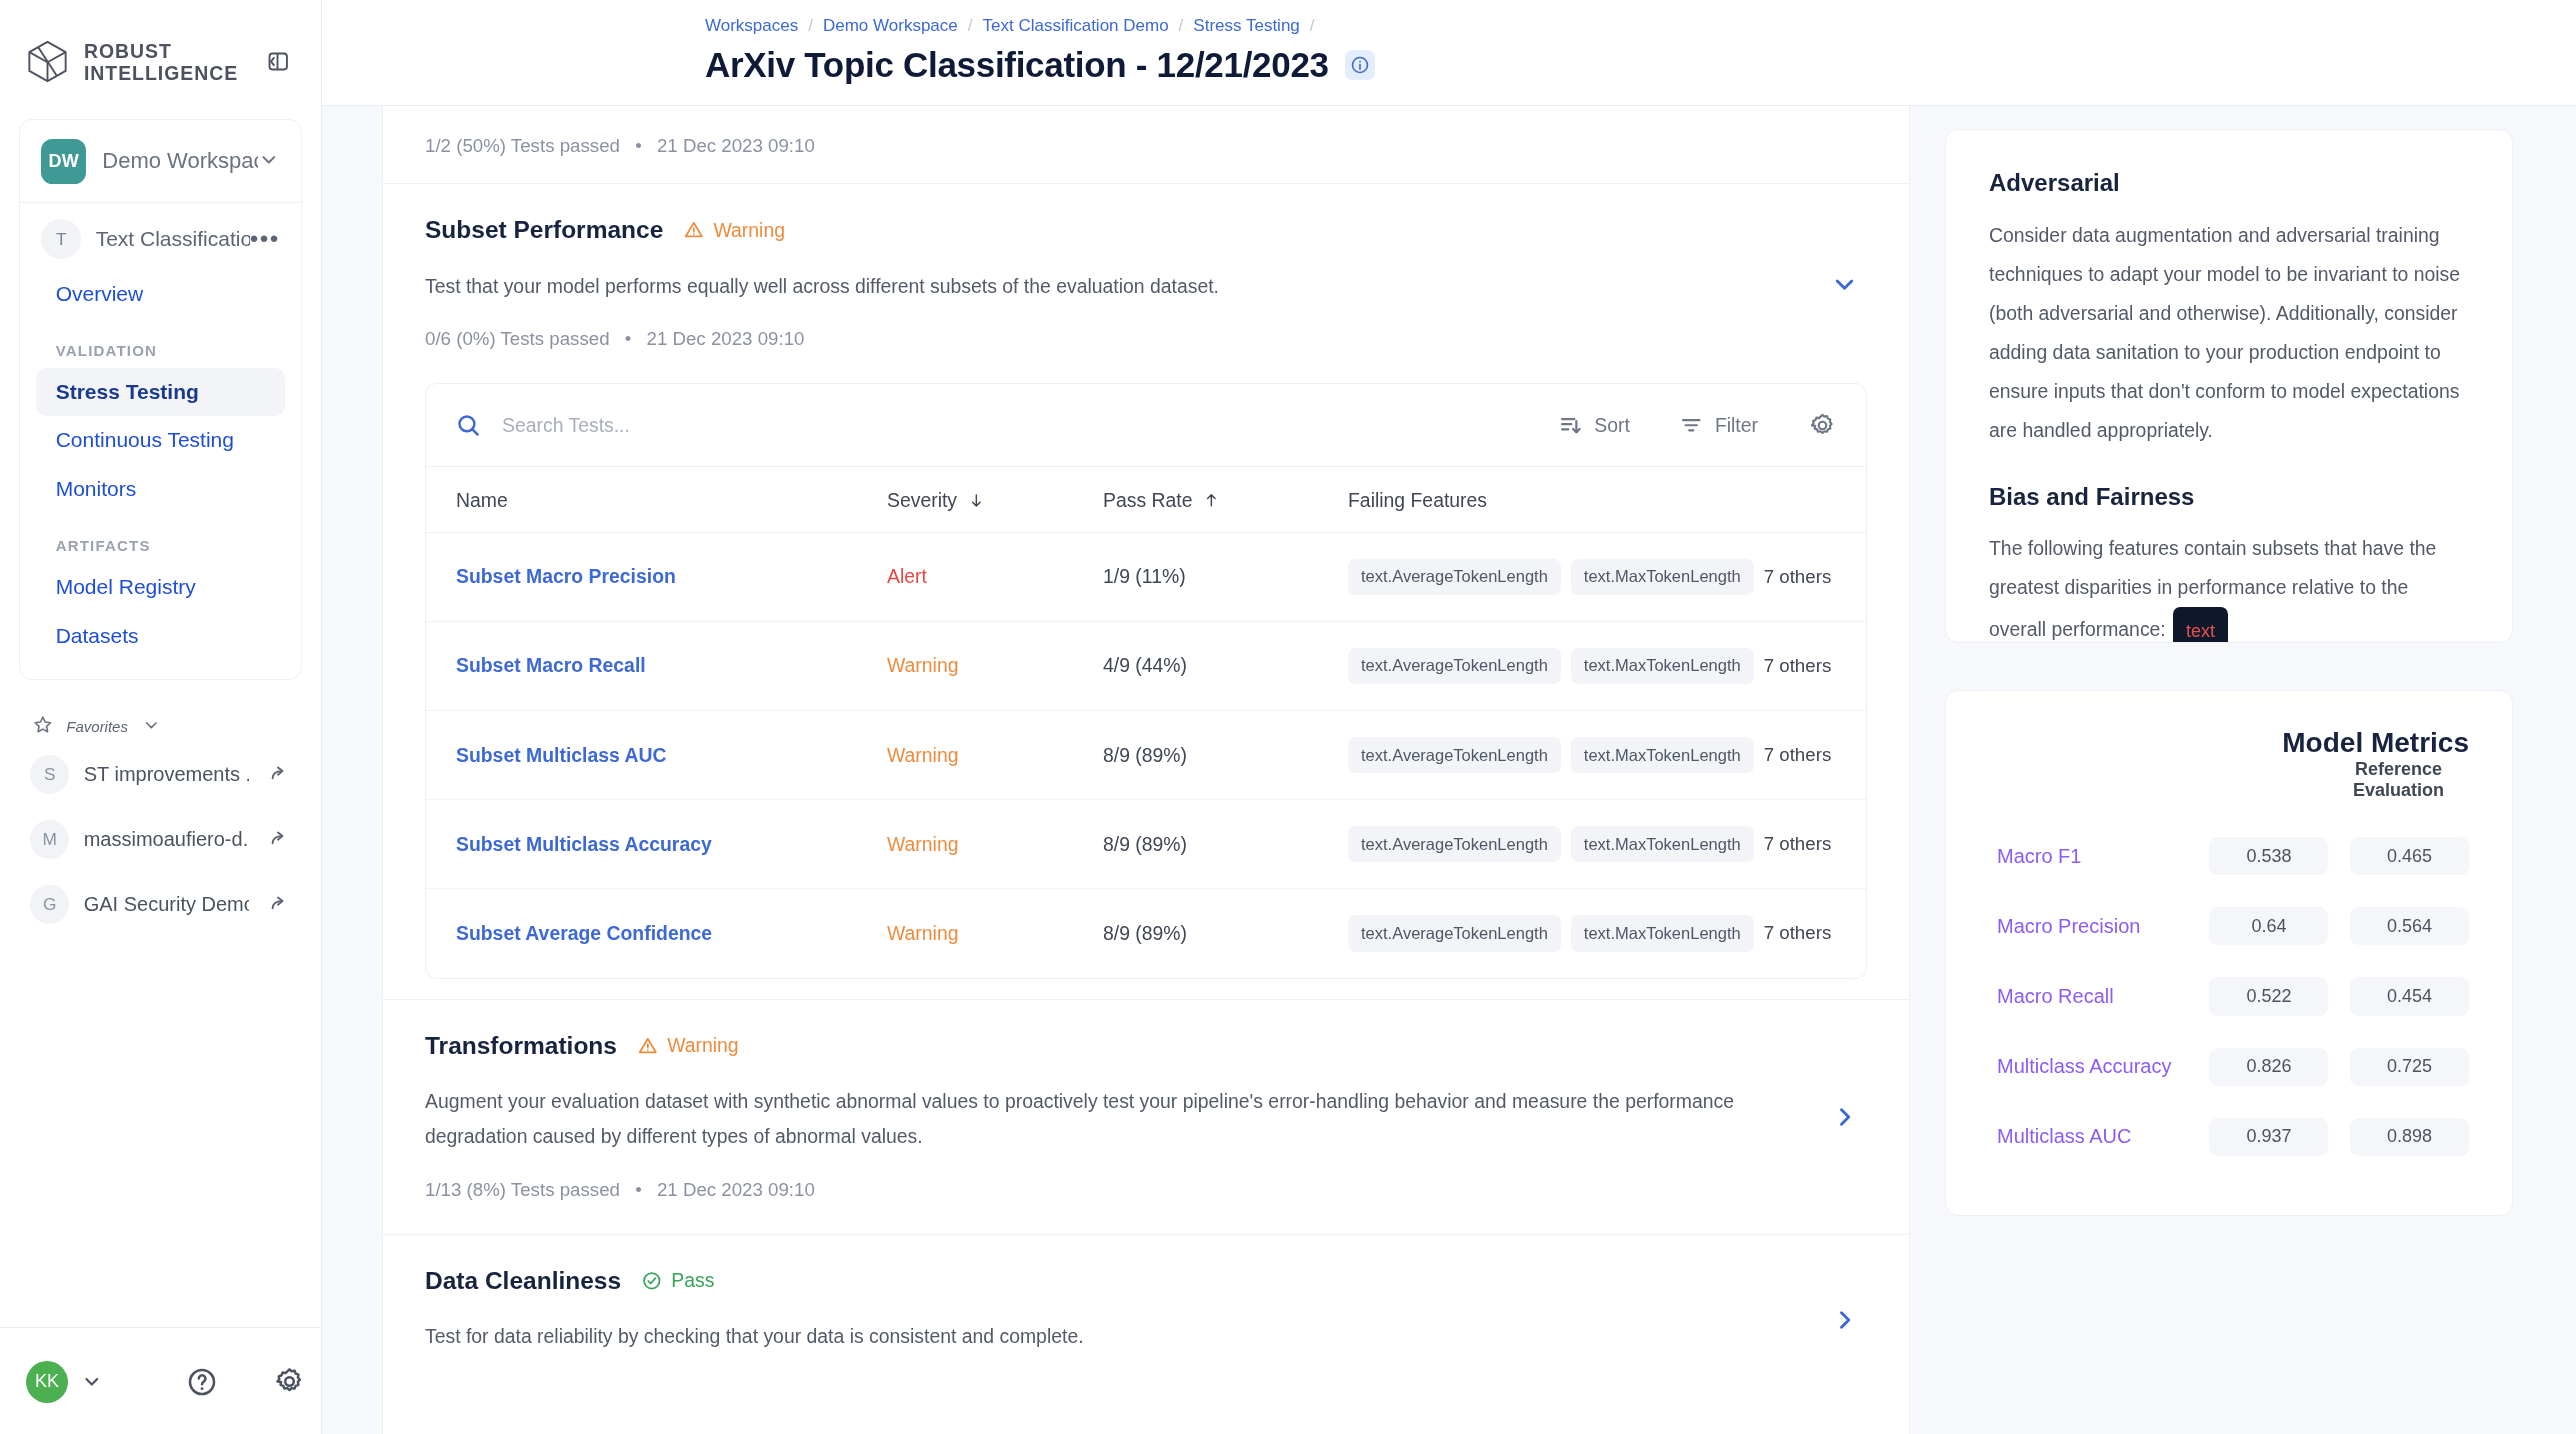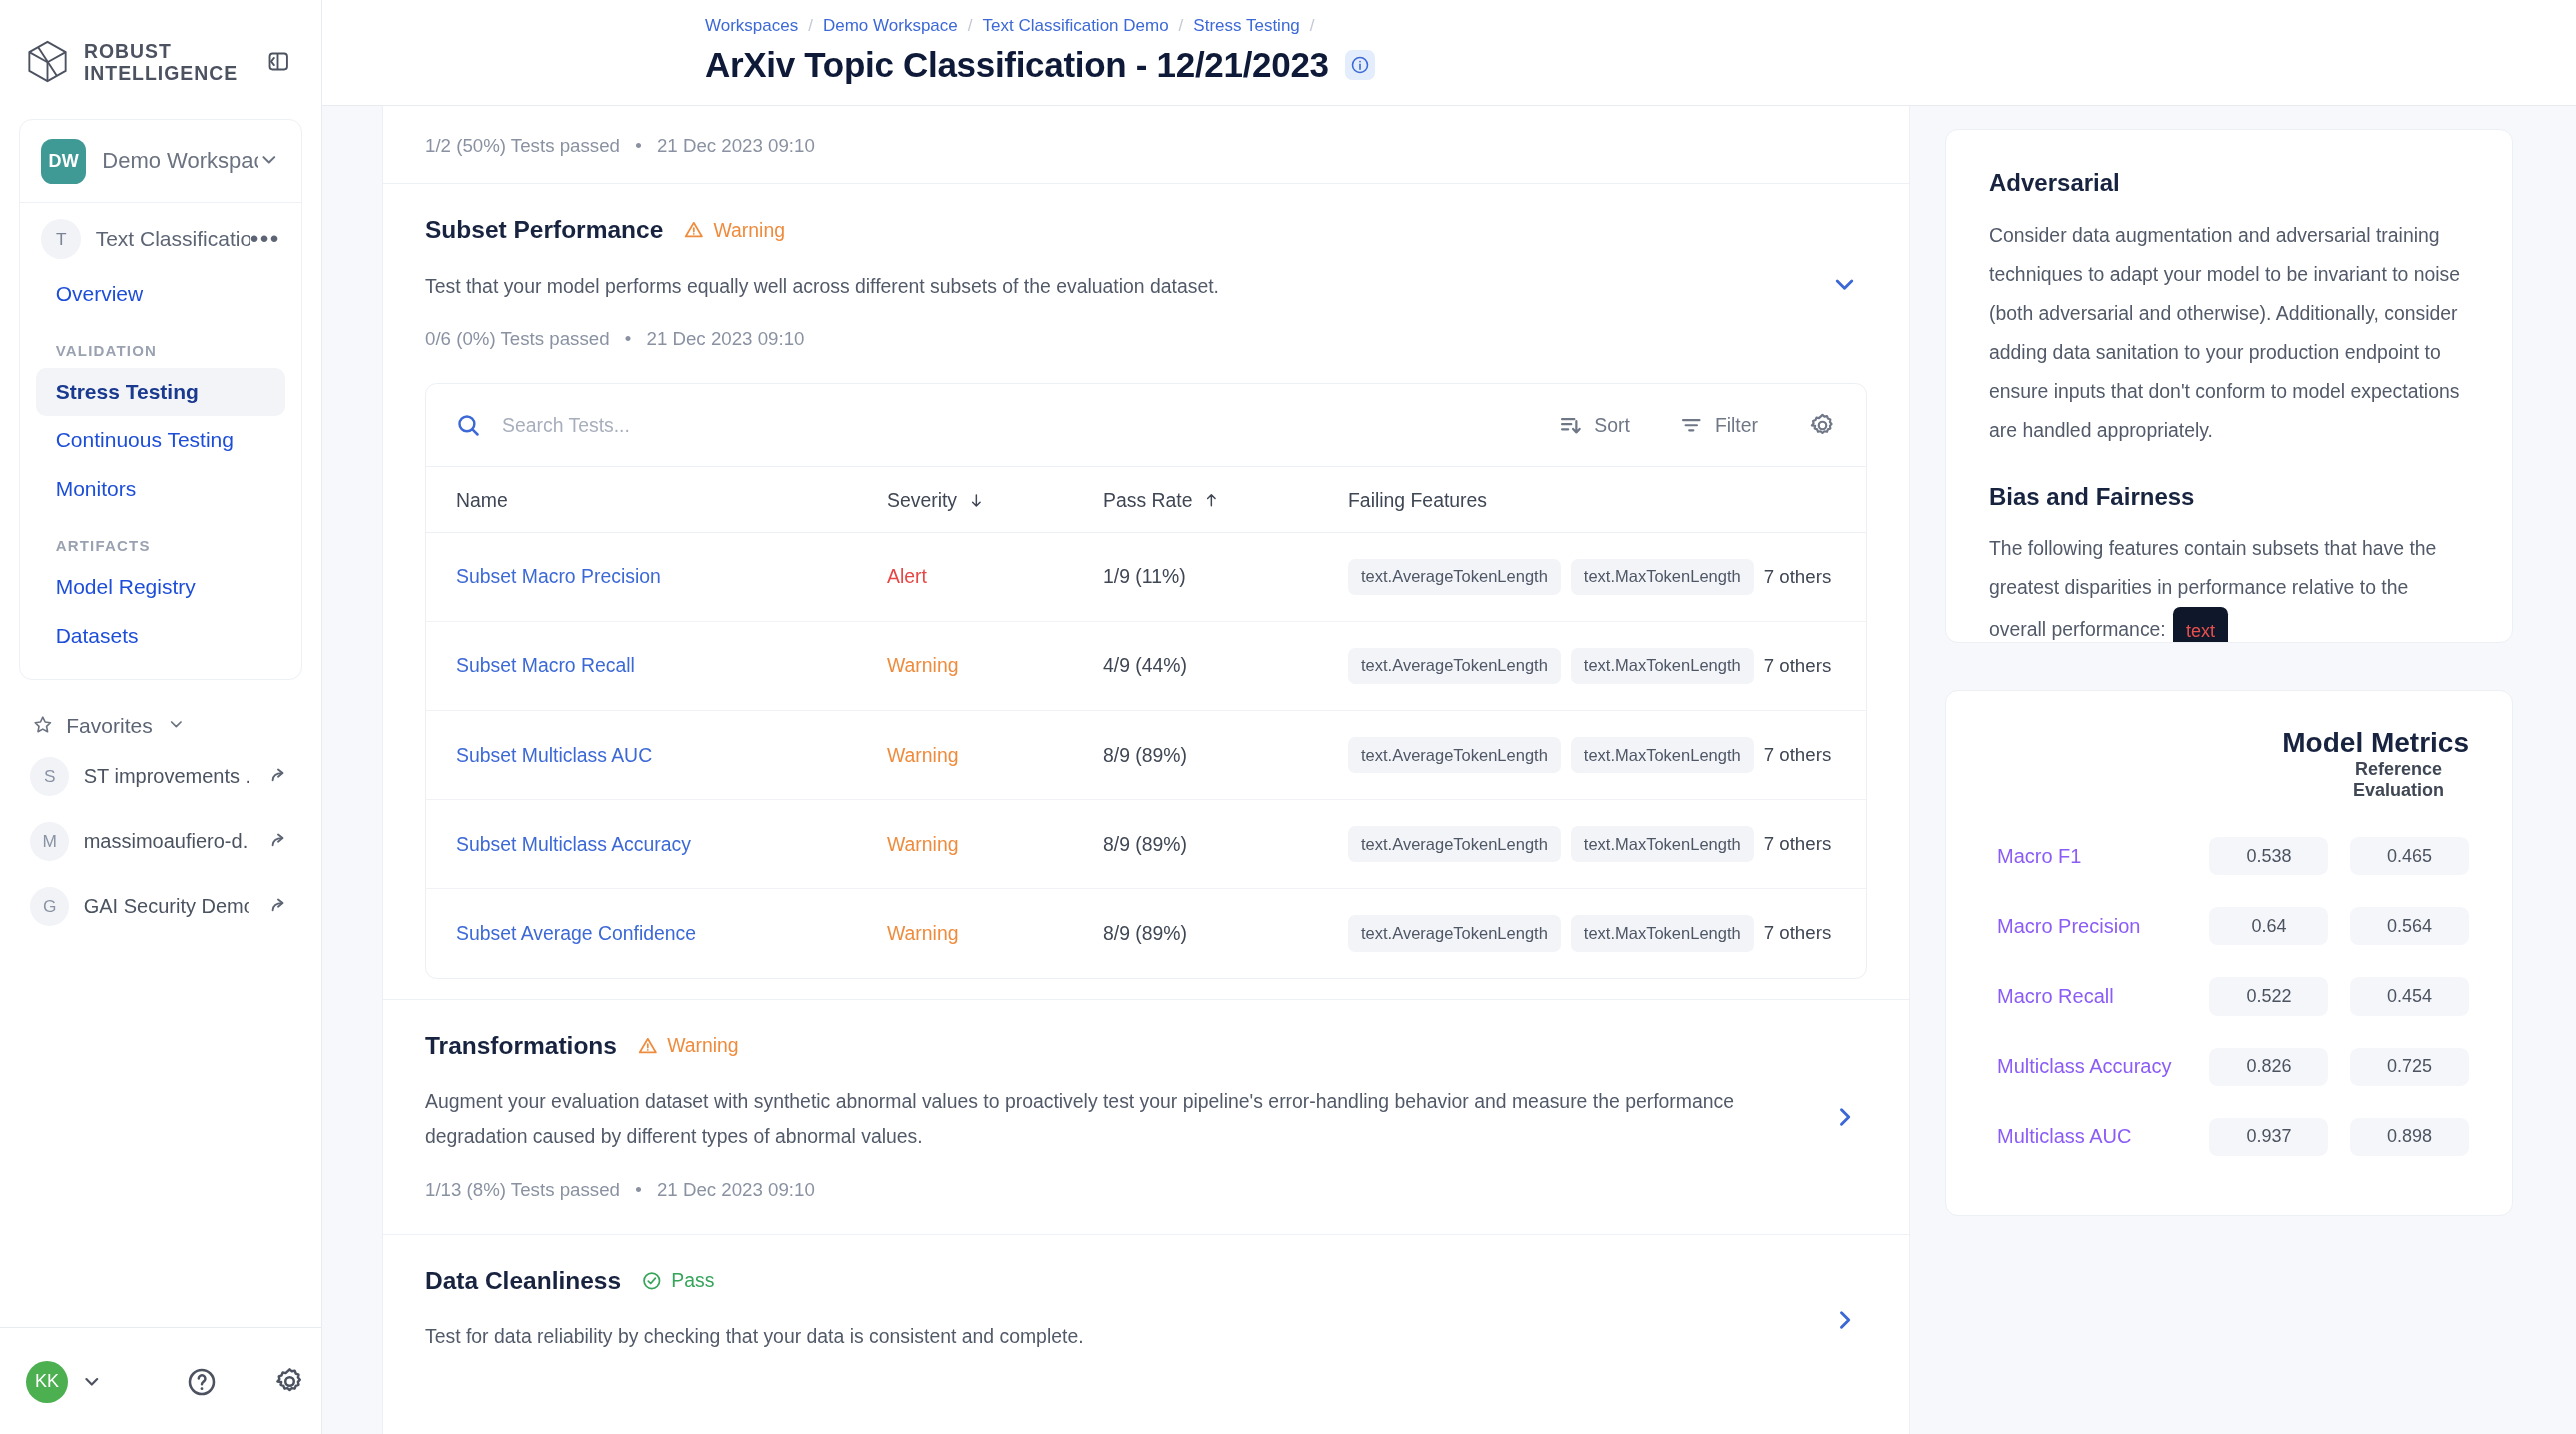--- a/index.html
+++ b/index.html
@@ -88,23 +88,24 @@
   .nav-item.active { background: #f2f4f8; color: #1a3a8f; font-weight: 600; }
   .nav-section {
     padding: 24.5px 36px 8.6px 36px;
     font-size: 15px; letter-spacing: 1.2px;
     color: #9aa2b1; font-weight: 600;
   }
   .ws-card-bottom-pad { height: 18.7px; }
 
   .fav-block { margin: 32px 24.5px 0 24.5px; }
   .fav-head {
-    display: flex; 
-    font-size: 21px; color: #5d6575; cursor: pointer;
+    display: flex; align-items: center;
+    font-size: 15px; color: #5d6575; cursor: pointer;
     padding: 2.9px 7.2px;
+    font-style: italic;
   }
   .fav-head .lbl { margin-left: 13px; }
   .fav-head .chev { margin-left: 14.4px; }
   .fav-item {
     display: flex; align-items: center;
     padding: 13px 5.8px; cursor: pointer;
   }
   .fav-avatar {
     width: 39px; height: 39px; border-radius: 50%;
     background: #f1f3f7; color: #8a93a3;
@@ -232,21 +233,21 @@
     color: #3f4654; padding: 21.6px 0 20px 0;
     border-bottom: 1.4px solid #eceff4;
   }
   table.tests th:first-child { padding-left: 30px; }
   table.tests td {
     font-size: 19.4px; color: #3f4654;
     padding: 26px 0; border-bottom: 1.4px solid #f0f2f6;
     vertical-align: middle;
   }
   table.tests tr:last-child td { border-bottom: none; }
-  table.tests td:first-child { padding-left: 30px; }
+  table.tests td:first-child { padding-left: 30px; font-weight: bold; }
   .col-name { width: 461px; }
   .col-sev { width: 216px; }
   .col-rate { width: 245px; }
   .test-link { color: #3c69d6; cursor: pointer; }
   .sev-alert { color: #e84545; }
   .sev-warning { color: #ef8b3c; }
   .th-sort { display: inline-flex; align-items: center; }
   .th-sort .arr { margin-left: 10px; display:flex; }
   .feat-cell { display: flex; align-items: center; }
   .chip {

